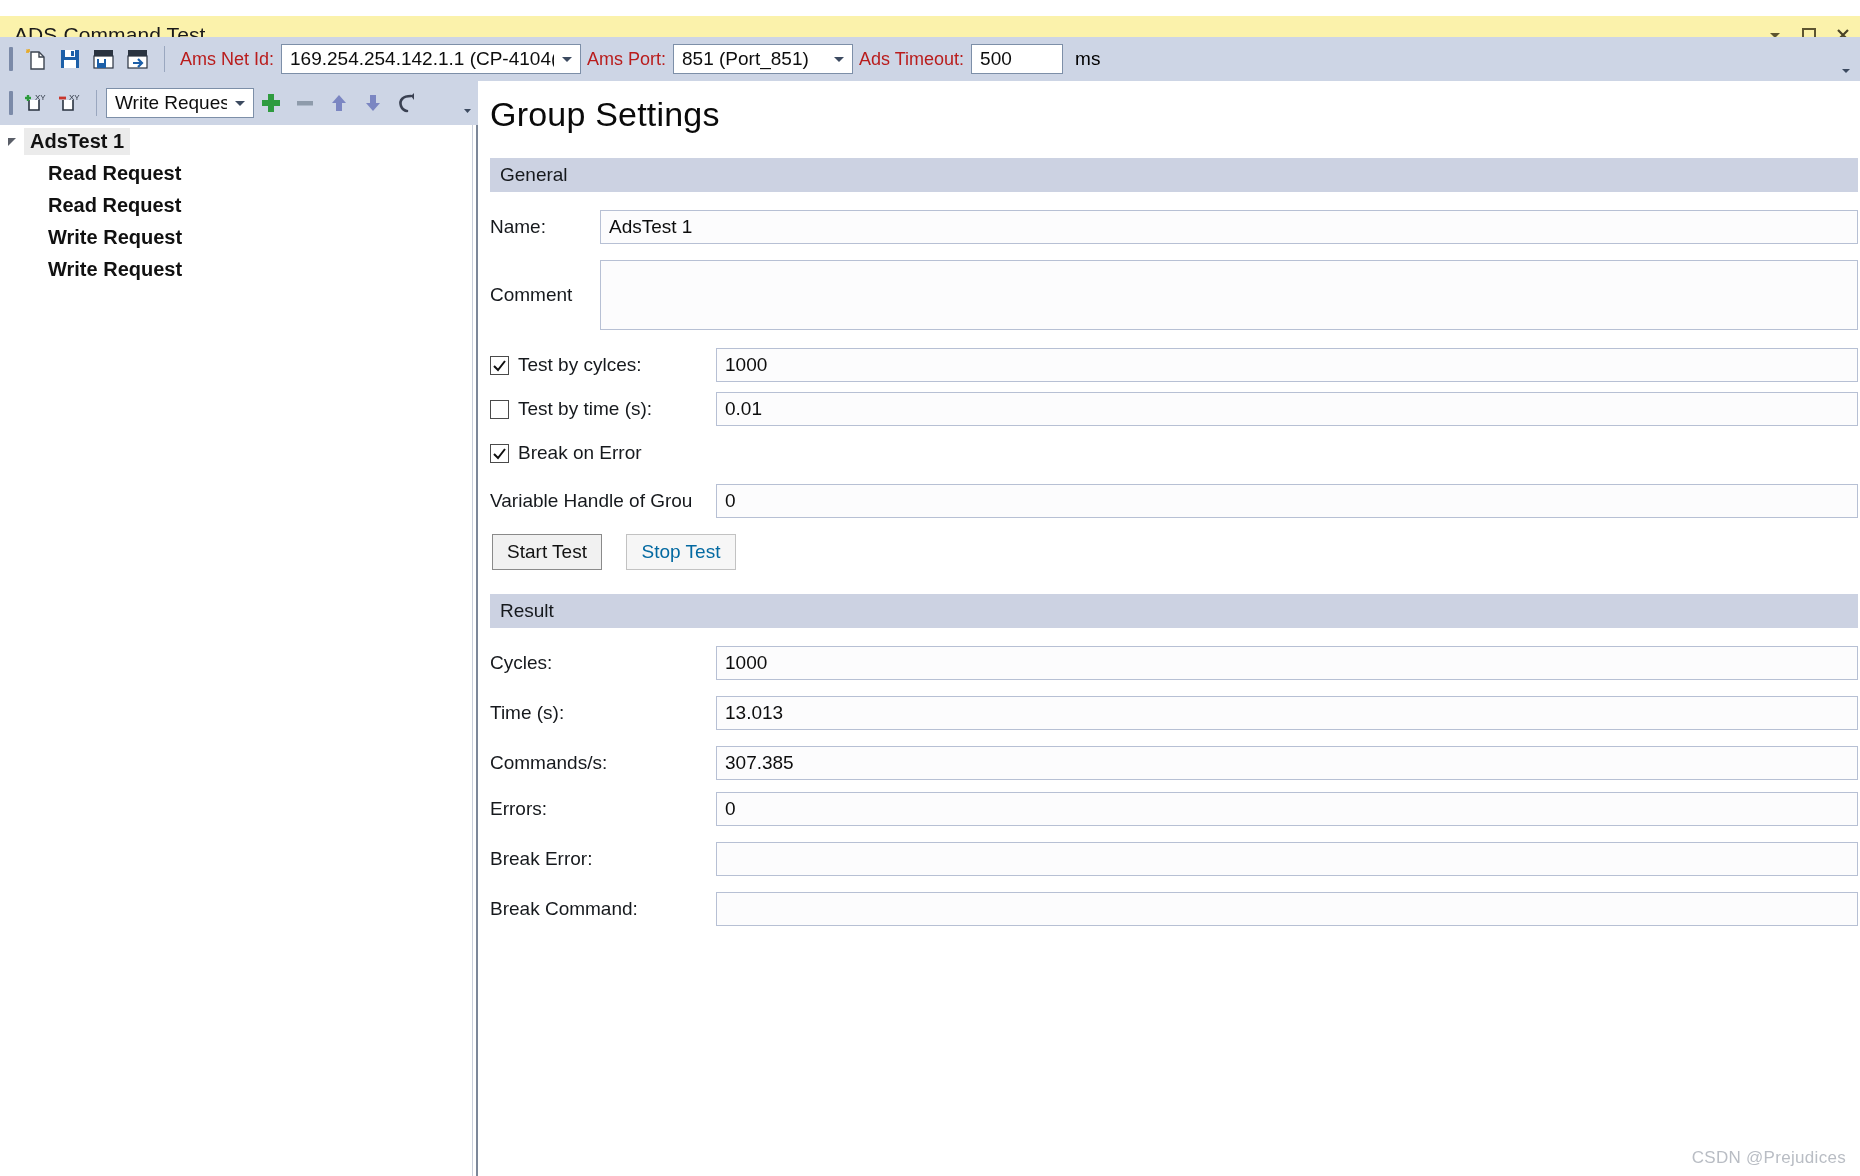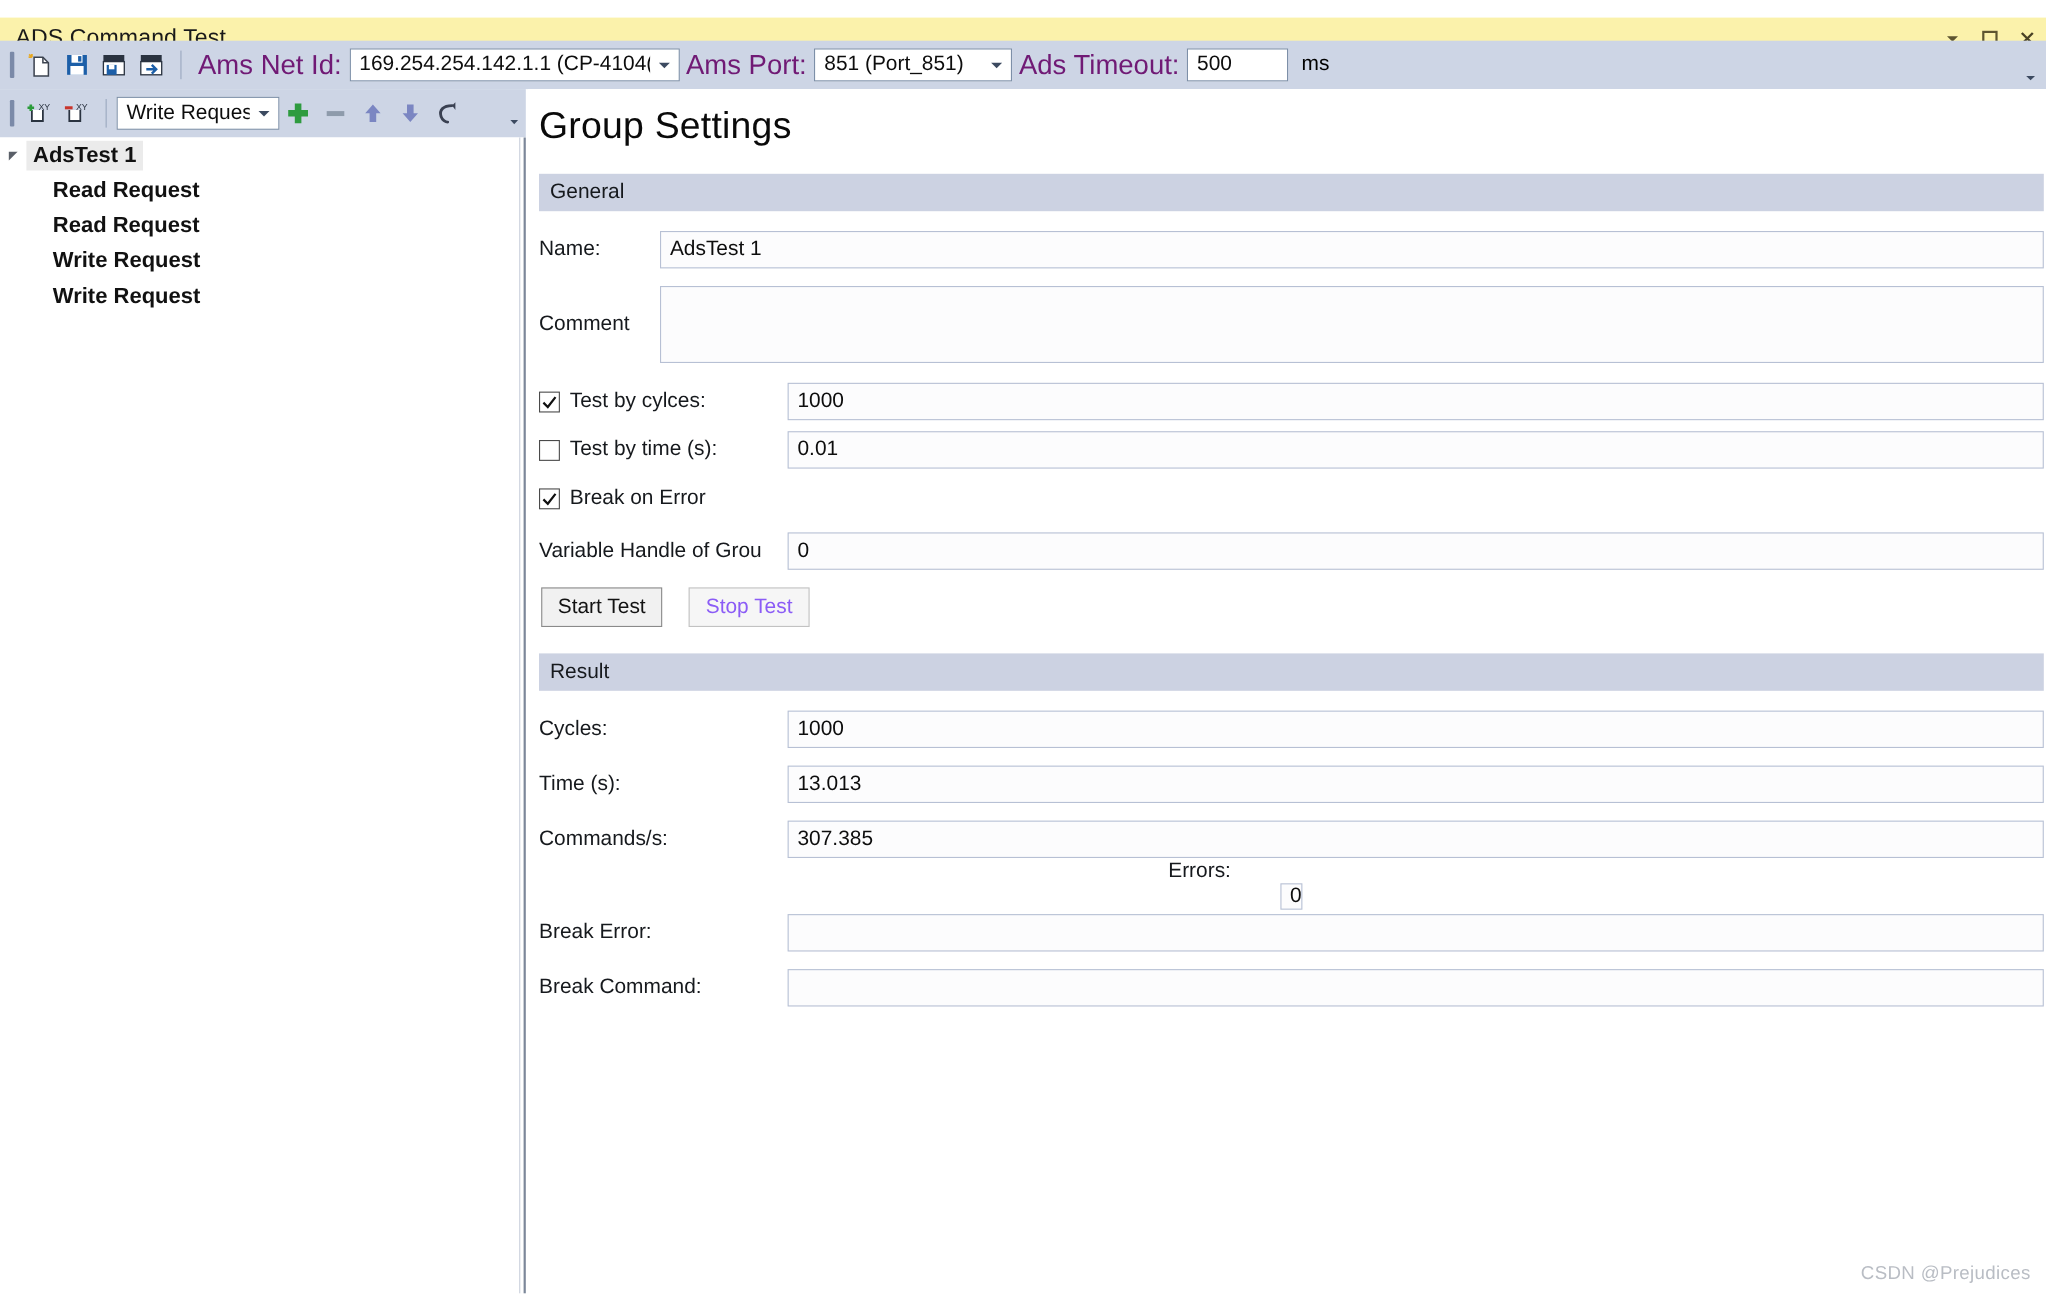--- a/index.html
+++ b/index.html
@@ -55,21 +55,21 @@
   .tb-icon {
     width: 34px; height: 32px;
     display: flex; align-items: center; justify-content: center;
   }
   .tb-sep {
     width: 1px; height: 26px;
     background: #9aa7bf;
     margin: 0 9px;
   }
   .tb-label {
-    font-size: 25px; color: #701a75;
+    font-size: 18px; color: #b91c1c;
     margin-left: 6px; margin-right: 7px;
     white-space: nowrap;
   }
   .combo {
     position: relative;
     height: 30px;
     background: #ffffff;
     border: 1px solid #7d8fa8;
     display: flex; align-items: center;
     box-sizing: border-box;
@@ -244,21 +244,21 @@
     height: 36px;
     min-width: 110px;
     border: 1px solid #8a8a8a;
     background: #f1f1f1;
     display: flex; align-items: center; justify-content: center;
     font-size: 19px; color: #121212;
     box-sizing: border-box;
   }
   .btn.disabled {
     border-color: #c2c2c2;
-    color: #8b5cf6;
+    color: #0369a1;
     background: #f6f6f6;
   }
   .watermark {
     position: absolute; right: 14px; bottom: 8px;
     font-size: 17px; color: #b9bdc4;
     letter-spacing: 0.3px;
   }
 </style>
 </head>
 <body>
@@ -533,21 +533,21 @@
       <div class="finput">
         <div class="v">13.013</div>
       </div>
     </div>
     <div class="frow" style="margin-top:16px; height:34px;">
       <div class="flabel" style="width:226px">Commands/s:</div>
       <div class="finput">
         <div class="v">307.385</div>
       </div>
     </div>
-    <div class="frow" style="margin-top:1px; height:34px;flex-direction:column;">
+    <div class="frow" style="margin-top:12px; height:34px;">
       <div class="flabel" style="width:226px">Errors:</div>
       <div class="finput">
         <div class="v">0</div>
       </div>
     </div>
     <div class="frow" style="margin-top:16px; height:34px;">
       <div class="flabel" style="width:226px">Break Error:</div>
       <div class="finput">
         <div class="v"></div>
       </div>

